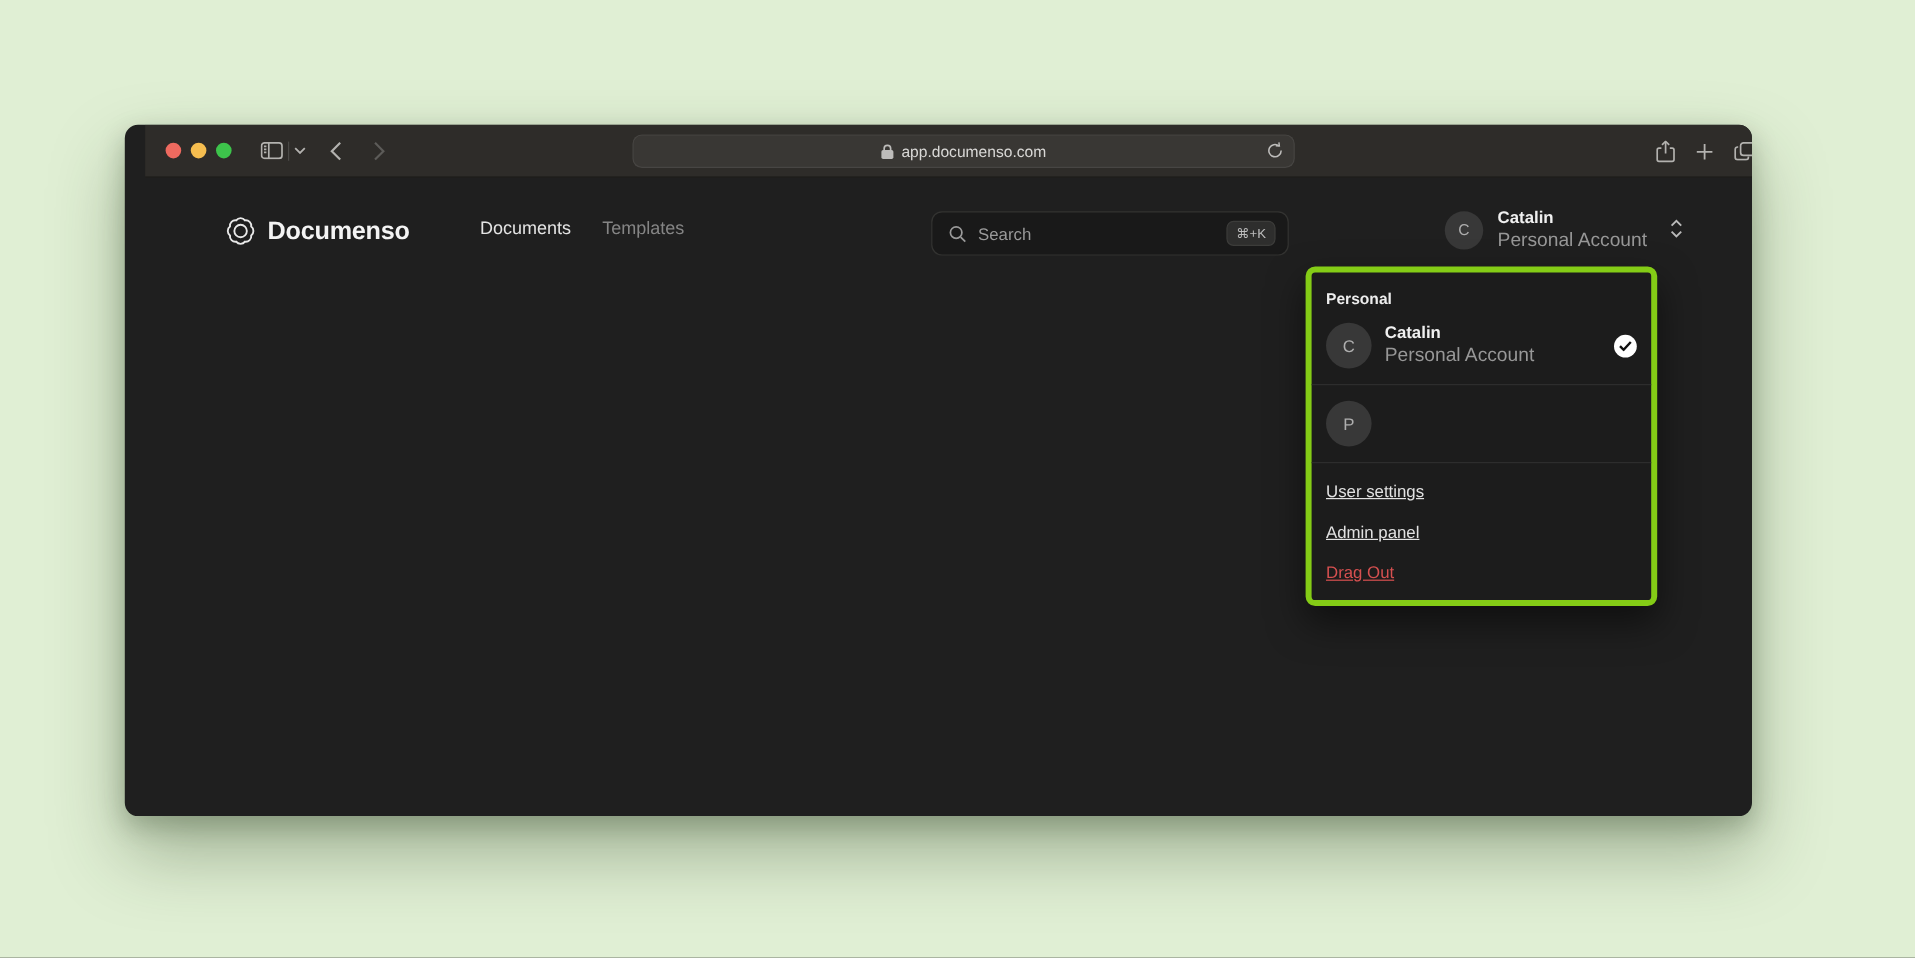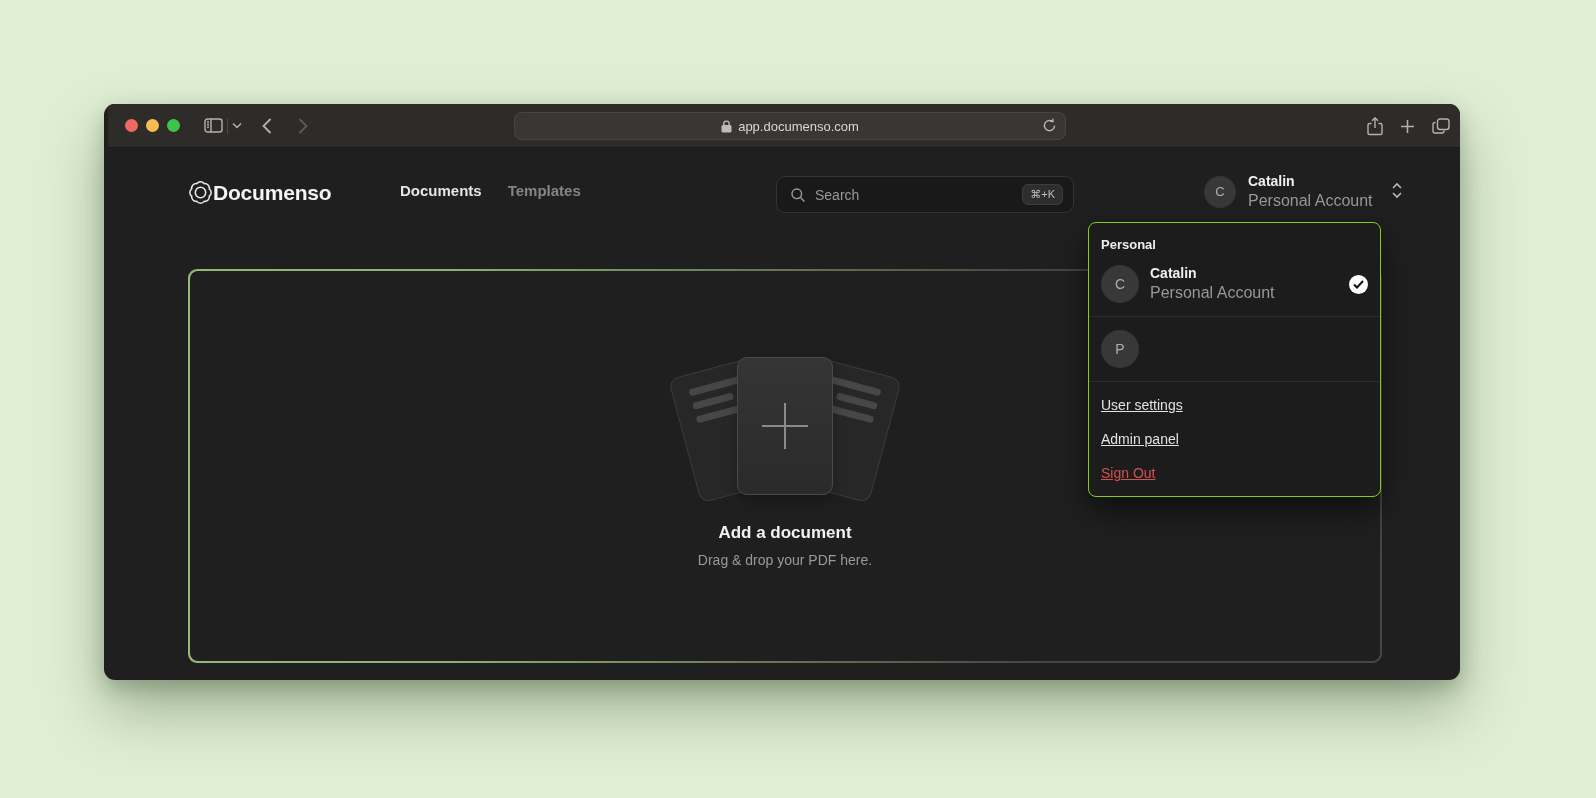--- a/index.html
+++ b/index.html
@@ -7,42 +7,42 @@
     --panel-bg:#1c1c1c; --accent-green:#94ba74; --border-gray:#45453f;
     --signout-red:#d65050; --t-red:#ee6a5f; --t-yellow:#f5bd4f; --t-green:#3dc44b;
   }
   *{margin:0;padding:0;box-sizing:border-box;}
   body{font-family:"Liberation Sans","DejaVu Sans",sans-serif;background:var(--page-bg);}
   .stage{position:relative;width:1596px;height:798px;background:var(--page-bg);overflow:hidden;}
 
   
   .window{position:absolute;left:104px;top:104px;width:1356px;height:576px;border-radius:11px;
     background:var(--content-bg);box-shadow:0 30px 60px rgba(40,60,30,.35),0 8px 20px rgba(40,60,30,.25);overflow:hidden;}
-  .chrome{position:absolute;left:4px;top:0;width:100%;height:44px;background:var(--chrome-bg);
+  .chrome{position:absolute;left:17px;top:0;width:100%;height:44px;background:var(--chrome-bg);
     border-bottom:1px solid rgba(0,0,0,.45);display:flex;align-items:center;}
   .traffic{display:flex;gap:8px;padding-left:17px;}
   .light{width:13px;height:13px;border-radius:50%;}
   .light.red{background:var(--t-red);} .light.yellow{background:var(--t-yellow);} .light.green{background:var(--t-green);}
   .chrome-icon{color:#b3b2af;display:flex;align-items:center;justify-content:center;background:none;border:none;cursor:default;}
   .chrome-icon.disabled{color:#5c5b58;}
   .chrome-sep{width:1px;height:16px;background:#4a4946;margin:0 4px;}
   .urlbar{position:absolute;left:406px;top:8px;width:552px;height:28px;border-radius:8px;
     background:rgba(255,255,255,.055);border:1px solid rgba(255,255,255,.07);
     display:flex;align-items:center;justify-content:center;color:#d9d8d6;font-size:13px;}
   .urlbar .lock{margin-right:6px;display:flex;color:#bdbcba;}
   .urlbar .reload{position:absolute;right:9px;top:5px;color:#bdbcba;}
   .chrome-right{position:absolute;right:14px;top:0;height:44px;display:flex;align-items:center;gap:17px;color:#b3b2af;}
 
   
   .appbar{position:absolute;left:0;top:44px;width:100%;height:96px;}
-  .brand{position:absolute;left:84px;top:32px;display:flex;align-items:center;color:#f4f4f4;}
+  .brand{position:absolute;left:84px;top:32px;display:flex;align-items:center;gap:10px;color:#f4f4f4;}
   .brand svg{color:#e8e8e8;}
   .brand-name{font-size:21px;font-weight:700;letter-spacing:-.2px;}
   .nav{position:absolute;left:296px;top:34px;display:flex;gap:26px;font-size:15px;}
-  .nav a{text-decoration:none;font-weight:700;}
+  .nav a{text-decoration:none;font-weight:400;}
   .nav .active{color:#e4e4e4;} .nav .inactive{color:#858585;}
   .search{position:absolute;left:672px;top:28px;width:298px;height:37px;border-radius:9px;
     background:#191919;border:1px solid #333331;display:flex;align-items:center;padding:0 10px 0 13px;}
   .search .mag{color:#9a9a9a;display:flex;margin-right:9px;}
   .search input{flex:1;background:transparent;border:none;outline:none;color:#d5d5d5;font-size:14px;font-family:inherit;}
   .search input::placeholder{color:#9a9a9a;}
   .kbd{background:#2e2e2d;border:1px solid #3c3c3a;color:#bdbdbd;font-size:11px;padding:3px 7px;border-radius:6px;}
   .account{position:absolute;left:1100px;top:25px;display:flex;align-items:center;gap:12px;cursor:pointer;background:none;border:none;font-family:inherit;text-align:left;}
   .avatar{border-radius:50%;background:#383838;color:#aeaeae;display:flex;align-items:center;justify-content:center;flex:none;}
   .avatar.sm{width:32px;height:32px;font-size:13px;}
@@ -65,21 +65,21 @@
     background:linear-gradient(#353535,#2a2a2a);border:1px solid #4a4a4a;box-shadow:0 6px 14px rgba(0,0,0,.25);}
   .plus-mark{position:absolute;left:50%;top:50%;width:46px;height:46px;transform:translate(-50%,-50%);}
   .plus-mark i{position:absolute;background:#8b8b8b;display:block;}
   .plus-mark .h{left:0;top:22px;width:46px;height:2px;}
   .plus-mark .v{left:22px;top:0;width:2px;height:46px;}
   .dz-title{position:absolute;left:0;top:252px;width:100%;text-align:center;color:#f2f2f2;font-size:17px;font-weight:700;}
   .dz-sub{position:absolute;left:0;top:281px;width:100%;text-align:center;color:#999;font-size:14px;}
 
   
   .menu{position:absolute;left:984px;top:118px;width:293px;border-radius:8px;background:var(--panel-bg);
-    border:1px solid #84cc16;box-shadow:0 14px 30px rgba(0,0,0,.5);z-index:5;padding:6px 0;}
+    border:5px solid #84cc16;box-shadow:0 14px 30px rgba(0,0,0,.5);z-index:5;padding:6px 0;}
   .menu-heading{display:flex;align-items:center;justify-content:space-between;padding:8px 12px 6px 12px;
     color:#ededed;font-size:13px;font-weight:700;}
   .heading-icons{display:flex;gap:12px;color:#b5b5b5;}
   .heading-icons span{display:flex;cursor:pointer;}
   .menu-account{display:flex;align-items:center;gap:11px;padding:7px 12px;cursor:pointer;}
   .menu-account .texts{flex:1;}
   .check-badge{width:19px;height:19px;border-radius:50%;background:#fff;color:#111;display:flex;align-items:center;justify-content:center;flex:none;}
   .menu-sep{height:1px;background:#2d2d2d;margin:6px 0;}
   .menu-item{display:block;padding:9px 12px;font-size:14px;color:#e2e2e2;cursor:pointer;}
   .menu-item.danger{color:var(--signout-red);}
@@ -194,44 +194,20 @@
         </span>
         <span class="unfold">
           <svg width="12" height="17" viewBox="0 0 12 17" fill="none" stroke="currentColor" stroke-width="1.6">
               <polyline points="2,6 6,2 10,6"></polyline>
               <polyline points="2,11 6,15 10,11"></polyline>
             </svg>
         </span>
       </button>
     </div>
 
-    <div class="dropzone">
-      <div class="dropzone-inner">
-        <div class="illustration">
-          <div class="card side left">
-            <div class="bar" style="width:56px"></div>
-            <div class="bar" style="width:42px"></div>
-            <div class="bar" style="width:58px"></div>
-          </div>
-          <div class="card side right">
-            <div class="bar" style="width:56px;margin-left:auto"></div>
-            <div class="bar" style="width:42px;margin-left:auto"></div>
-            <div class="bar" style="width:58px;margin-left:auto"></div>
-          </div>
-          <div class="card main">
-            <span class="plus-mark">
-                <i class="h"></i>
-                <i class="v"></i>
-              </span>
-          </div>
-        </div>
-        <div class="dz-title">Add a document</div>
-        <div class="dz-sub">Drag &amp; drop your PDF here.</div>
-      </div>
-    </div>
 
     <div class="menu">
       <div class="menu-heading">
         <span>Personal</span>
       </div>
       <div class="menu-account">
         <span class="avatar md">C</span>
         <span class="texts">
           <div class="acct-name">Catalin</div>
           <div class="acct-sub">Personal Account</div>
@@ -246,17 +222,17 @@
       <div class="menu-sep"></div>
 
       <div class="menu-account">
         <span class="avatar md">P</span>
       </div>
 
       <div class="menu-sep"></div>
 
       <a href="#" class="menu-item">User settings</a>
       <a href="#" class="menu-item">Admin panel</a>
-      <a href="#" class="menu-item danger">Sign Out</a>
+      <a href="#" class="menu-item danger">Drag Out</a>
     </div>
 
   </div>
 </div>
 
 </body></html>

